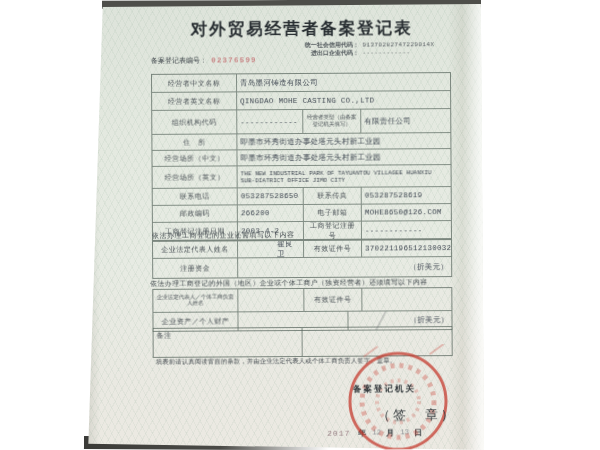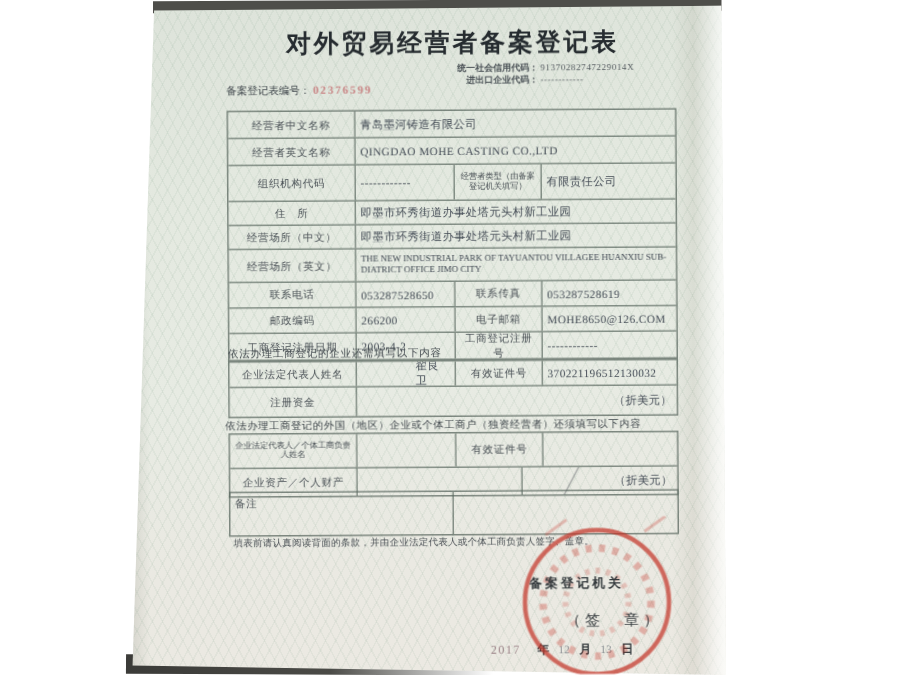--- a/index.html
+++ b/index.html
@@ -1,17 +1,17 @@
 <!DOCTYPE html>
 <html><head>
 <meta charset="utf-8">
 <style>
   html,body{margin:0;padding:0;background:#ffffff;}
   #canvas{position:relative;width:600px;height:450px;overflow:hidden;background:#ffffff;
-          font-family:Liberation Serif, serif;}
+          font-family:Liberation Mono, monospace;}
   .abs{position:absolute;}
 
   
   .dark-top{left:102px;top:0;width:379px;height:8px;background:#4e4e4a;transform:rotate(-0.25deg);z-index:1;}
   .dark-bottom{left:84px;top:437px;width:340px;height:13px;z-index:1;
     background:linear-gradient(to right,#3b3b38 0%,#4a4a46 40%,rgba(74,74,70,0) 72%);transform:rotate(0.3deg);}
 
   
   .paper{left:86px;top:3px;width:398px;height:447px;z-index:2;
     clip-path:polygon(4.2% 0.9%,99.2% 0.2%,100% 100%,0.6% 98.6%);
@@ -50,21 +50,21 @@
   .val{font-size:7.5px;color:#424a54;letter-spacing:0.3px;}
   .val-en{font-size:6px;line-height:7px;color:#424a54;}
   .right{justify-content:flex-end;padding-left:23px;}
   .topleft{align-items:flex-start;justify-content:flex-start;padding-top:2px;}
   .sec{font-size:7px;color:#3f464b;letter-spacing:0.5px;}
 
   .slash{width:1px;height:26px;background:rgba(90,95,100,0.45);transform:rotate(28deg);}
 
   .note{left:155px;top:357px;width:300px;font-size:6.3px;color:#474d52;letter-spacing:0.2px;}
   .authority{left:352px;top:384px;font-size:8.5px;font-weight:bold;letter-spacing:2px;color:#33393c;z-index:5;}
-  .sealword{left:376px;top:407px;font-size:10px;letter-spacing:3px;color:#33393c;z-index:5;}
+  .sealword{left:376px;top:407px;font-size:13px;letter-spacing:3px;color:#33393c;z-index:5;}
   .date-black{font-size:8px;font-weight:bold;color:#2f3539;}
   .date-num{font-size:7.5px;color:#8b9094;}
   .date-year{font-size:8px;color:#9a8186;letter-spacing:1px;}
   .stamp{z-index:4;filter:blur(0.5px);}
 </style>
 </head>
 <body>
 
 <div id="canvas">
 

